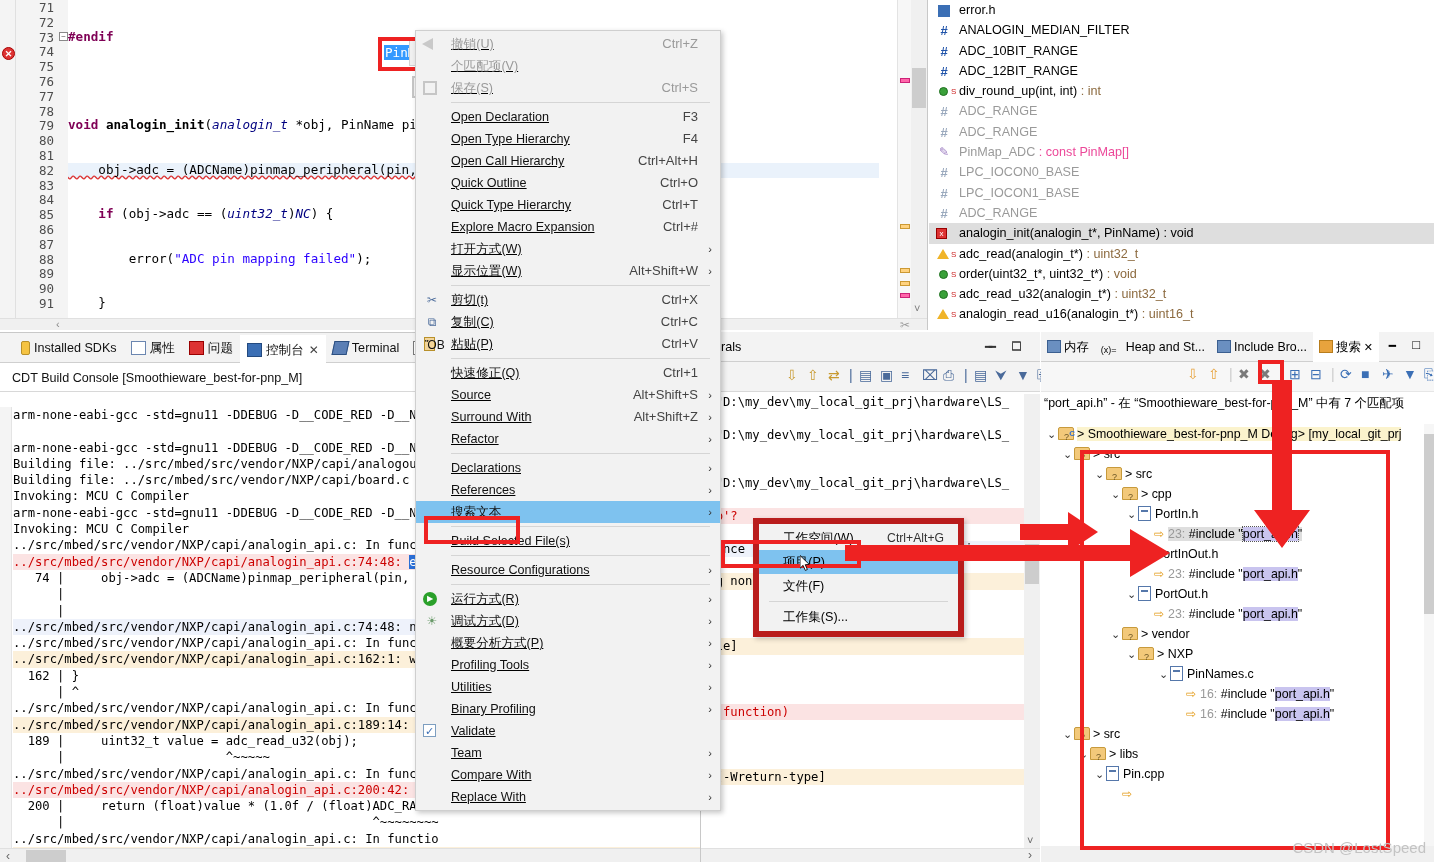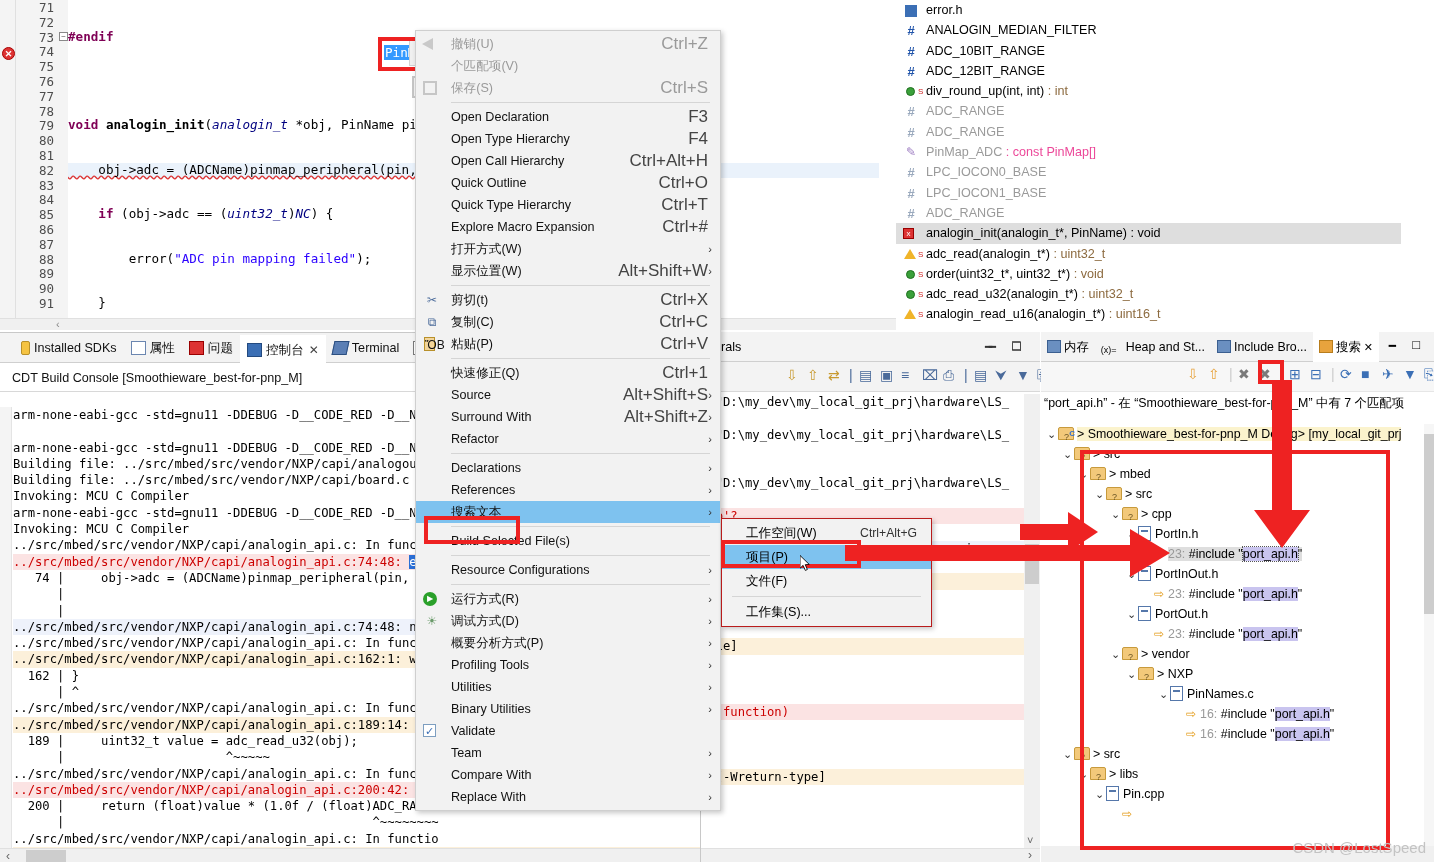--- a/index.html
+++ b/index.html
@@ -85,21 +85,21 @@
     position:absolute; left:384px; top:45px; background:#3399ff; color:#fff;
     font-family:"DejaVu Sans Mono", monospace; font-size:12.6px; padding:0 1px;
   }
   .redbox-pinm {
     position:absolute; left:378px; top:37px; width:54px; height:34px;
     border:4px solid #ee2222; z-index: 30;
   }
 
   
   .outline {
-    position:absolute; left:896px; top:0; width:505px; height:330px;
+    position:absolute; left:929px; top:0; width:505px; height:330px;
     background:#fff; overflow:hidden;
   }
   .out-row {
     height:20.3px; line-height:20.3px; padding-left:30px; position:relative;
     font-size:12.6px; white-space:nowrap; color:#000;
   }
   .out-row.selected { background:#dedede; }
   .out-row.dimmed { color:#9a9a9a; }
   .out-row .ret { color:#8c6a3f; }
   .out-row.dimmed .ret { color:#ec4899; }
@@ -217,37 +217,38 @@
   .linenum { color:#999; }
   .sp-vscroll { position:absolute; right:0; top:92px; width:10px; bottom:16px; background:#f6f6f6;}
   .sp-vthumb { position:absolute; left:0; width:10px; background:#cdcdcd;}
 
   
   .ctxmenu {
     position:absolute; left:415px; top:30px; width:306px;
     background:#f2f2f2; border:1px solid #cfcfcf; z-index:50;
     box-shadow:2px 2px 5px rgba(0,0,0,.22);
     padding:2px 0;
+    text-decoration:underline;
   }
   .mi {
     position:relative; height:22px; line-height:22px; padding-left:35px; padding-right:10px;
     font-size:12.6px; color:#111; white-space:nowrap;
   }
   .mi.disabled { color:#9a9a9a; }
   .mi.hot { background:#7ec2ef; }
-  .mi .acc { position:absolute; right:12px; color:#444; font-size:17px; }
+  .mi .acc { position:absolute; right:22px; color:#444; font-size:13px; }
   .mi.disabled .acc { color:#9a9a9a; }
   .mi .arr { position:absolute; right:8px; color:#333; font-size:11px; }
   .mi .mico { position:absolute; left:8px; top:4px; width:16px; height:15px; font-size:12px; line-height:15px; text-align:center;}
   .msep { height:1px; background:#d5d5d5; margin:3px 10px 3px 35px; }
   .gutterbar { position:absolute; left:0; top:0; width:28px; bottom:0; background:#f2f2f2; }
 
   .submenu {
-    position:absolute; left:721px; top:518px; width:211px;
-    background:#f2f2f2; border:1px solid #b91c1c; z-index:55;
+    position:absolute; left:753px; top:518px; width:211px;
+    background:#f2f2f2; border:6px solid #b91c1c; z-index:55;
     box-shadow:2px 2px 5px rgba(0,0,0,.22); padding:2px 0;
   }
   .smi { height:24px; line-height:24px; padding-left:24px; font-size:12.6px; position:relative; white-space:nowrap;}
   .smi.hot { background:#7ec2ef; }
   .smi .acc { position:absolute; right:14px; color:#333; font-size:12.2px;}
 
   
   .redbox { position:absolute; border:4px solid #ee2222; z-index:70; pointer-events:none;}
   .redarrow { position:absolute; z-index:69; pointer-events:none;}
   .cursor-arrow { position:absolute; z-index:80; width:12px; height:18px;}
@@ -422,21 +423,20 @@
         <span style="position: absolute; left: 299px; top: 4px; font-size: 14px; color: rgb(59, 111, 181);">⟳</span>
         <span style="position: absolute; left: 320px; top: 4px; font-size: 14px; color: rgb(59, 111, 181);">■</span>
         <span style="position: absolute; left: 341px; top: 4px; font-size: 14px; color: rgb(59, 111, 181);">✈</span>
         <span style="position: absolute; left: 362px; top: 4px; font-size: 14px; color: rgb(59, 111, 181);">▼</span>
         <span style="position: absolute; left: 383px; top: 4px; font-size: 14px; color: rgb(59, 111, 181);">⎘</span>
       </div>
     <div class="sp-desc">“port_api.h” -  在 “Smoothieware_best-for-pnp_M” 中有 7 个匹配项</div>
     <div class="sp-tree" id="sp-tree">
         <div class="tr" style="padding-left: 4px;"><span class="tw">⌄</span><span class="fld proj"></span><span><span class="hl-yellow">&gt; Smoothieware_best-for-pnp_M</span><span class="hl-yellow"> Debug&gt; [my_local_git_prj</span></span></div>
         <div class="tr" style="padding-left: 20px;"><span class="tw">⌄</span><span class="fld"></span><span><span>&gt; src</span></span></div>
-        <div class="tr" style="padding-left: 36px;"><span class="tw">⌄</span><span class="fld"></span><span><span>&gt; mbed</span></span></div>
         <div class="tr" style="padding-left: 52px;"><span class="tw">⌄</span><span class="fld"></span><span><span>&gt; src</span></span></div>
         <div class="tr" style="padding-left: 68px;"><span class="tw">⌄</span><span class="fld"></span><span><span>&gt; cpp</span></span></div>
         <div class="tr" style="padding-left: 84px;"><span class="tw">⌄</span><span class="fileico"></span><span><span>PortIn.h</span></span></div>
         <div class="tr" style="padding-left: 100px;"><span class="tw"></span><span class="matchico">⇨</span><span style="background: rgb(222, 222, 222);"><span class="linenum">23: </span><span>#include "</span><span class="hl-purple dotbox">port_api.h</span><span>"</span></span></div>
         <div class="tr" style="padding-left: 84px;"><span class="tw">⌄</span><span class="fileico"></span><span><span>PortInOut.h</span></span></div>
         <div class="tr" style="padding-left: 100px;"><span class="tw"></span><span class="matchico">⇨</span><span><span class="linenum">23: </span><span>#include "</span><span class="hl-purple">port_api.h</span><span>"</span></span></div>
         <div class="tr" style="padding-left: 84px;"><span class="tw">⌄</span><span class="fileico"></span><span><span>PortOut.h</span></span></div>
         <div class="tr" style="padding-left: 100px;"><span class="tw"></span><span class="matchico">⇨</span><span><span class="linenum">23: </span><span>#include "</span><span class="hl-purple">port_api.h</span><span>"</span></span></div>
         <div class="tr" style="padding-left: 68px;"><span class="tw">⌄</span><span class="fld"></span><span><span>&gt; vendor</span></span></div>
         <div class="tr" style="padding-left: 84px;"><span class="tw">⌄</span><span class="fld"></span><span><span>&gt; NXP</span></span></div>
@@ -488,21 +488,21 @@
         <div class="msep"></div>
         <div class="mi"><span>Build Selected File(s)</span></div>
         <div class="msep"></div>
         <div class="mi"><span>Resource Configurations</span><span class="arr">›</span></div>
         <div class="msep"></div>
         <div class="mi"><span class="mico" style="position: absolute; left: 7px; top: 4px; width: 14px; height: 14px; border-radius: 50%; background: rgb(42, 160, 42); color: rgb(255, 255, 255); font-size: 8px; line-height: 14px; text-align: center;">▶</span><span>运行方式(R)</span><span class="arr">›</span></div>
         <div class="mi"><span class="mico" style="color: rgb(106, 154, 106);">☀</span><span>调试方式(D)</span><span class="arr">›</span></div>
         <div class="mi"><span>概要分析方式(P)</span><span class="arr">›</span></div>
         <div class="mi"><span>Profiling Tools</span><span class="arr">›</span></div>
         <div class="mi"><span>Utilities</span><span class="arr">›</span></div>
-        <div class="mi"><span>Binary Utilities</span><span class="arr">›</span></div>
+        <div class="mi"><span>Binary Profiling</span><span class="arr">›</span></div>
         <div class="mi"><span class="mico" style="position: absolute; left: 7px; top: 4px; width: 13px; height: 13px; border: 1px solid rgb(125, 158, 192); background: rgb(255, 255, 255); color: rgb(59, 111, 181); font-size: 11px; line-height: 12px; text-align: center;">✓</span><span>Validate</span></div>
         <div class="mi"><span>Team</span><span class="arr">›</span></div>
         <div class="mi"><span>Compare With</span><span class="arr">›</span></div>
         <div class="mi"><span>Replace With</span><span class="arr">›</span></div>
       </div>
   </div>
 
   <div class="submenu" id="submenu">
       <div class="smi"><span>工作空间(W)</span><span class="acc">Ctrl+Alt+G</span></div>
       <div class="smi hot"><span>项目(P)</span></div>

